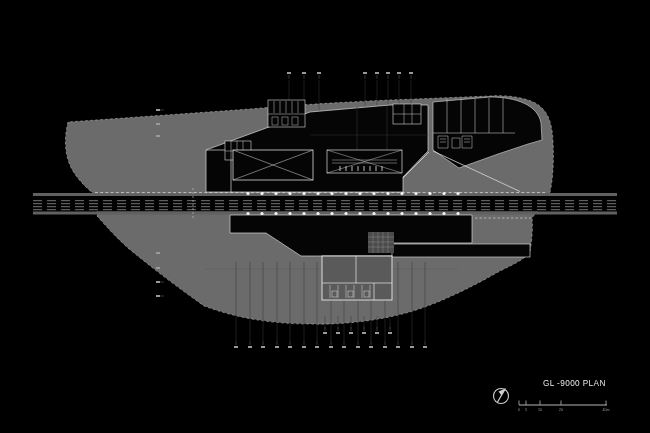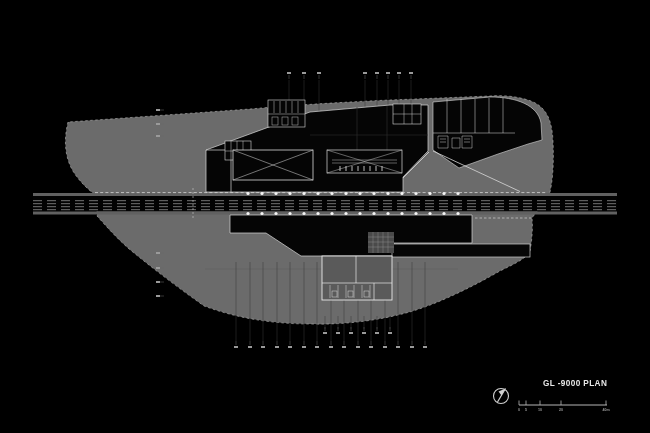--- a/index.html
+++ b/index.html
@@ -1,17 +1,17 @@
 <!DOCTYPE html>
 <html><head>
 <meta charset="utf-8">
 <style>
   html,body{margin:0;padding:0;background:#000;}
   body{width:650px;height:433px;overflow:hidden;font-family:"Liberation Sans",sans-serif;}
-  #stage{position:relative;width:650px;height:433px;background:#000;font-weight:bold;}
+  #stage{position:relative;width:650px;height:433px;background:#000;}
   svg{display:block;}
   text{font-family:"Liberation Sans",sans-serif;}
 </style>
 </head>
 <body>
 
 <div id="stage">
 <svg id="plan" width="650" height="433" viewBox="0 0 650 433">
 
   <path d="M68,122 C63,142 65,162 77,177 C84,186 90,191 97,196 L97,216

